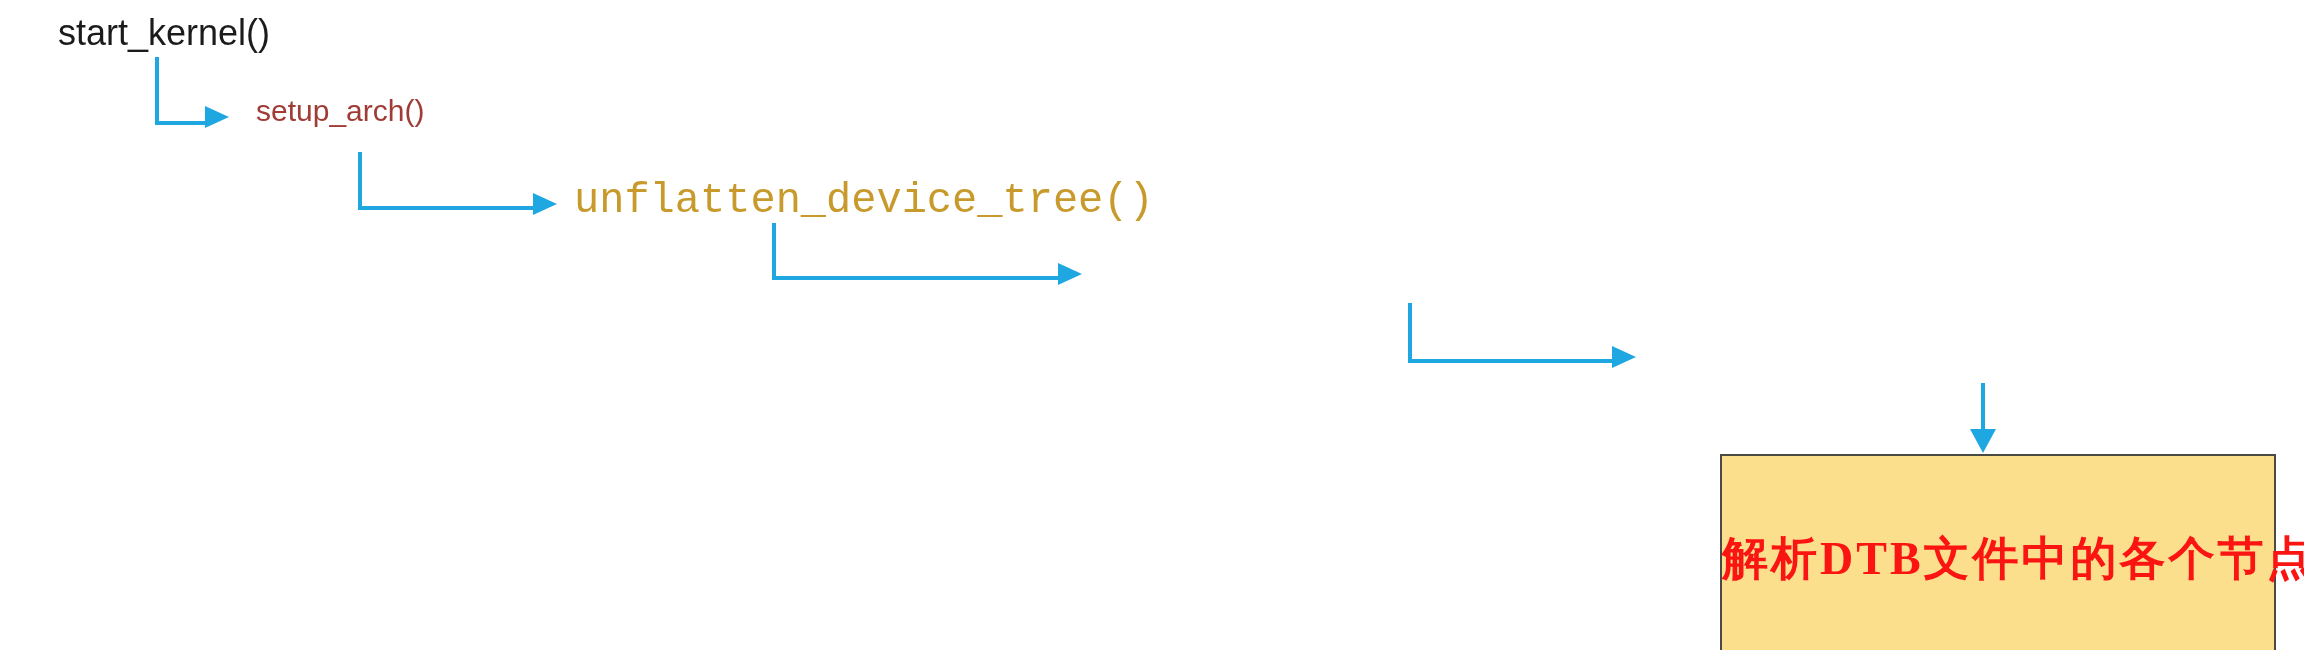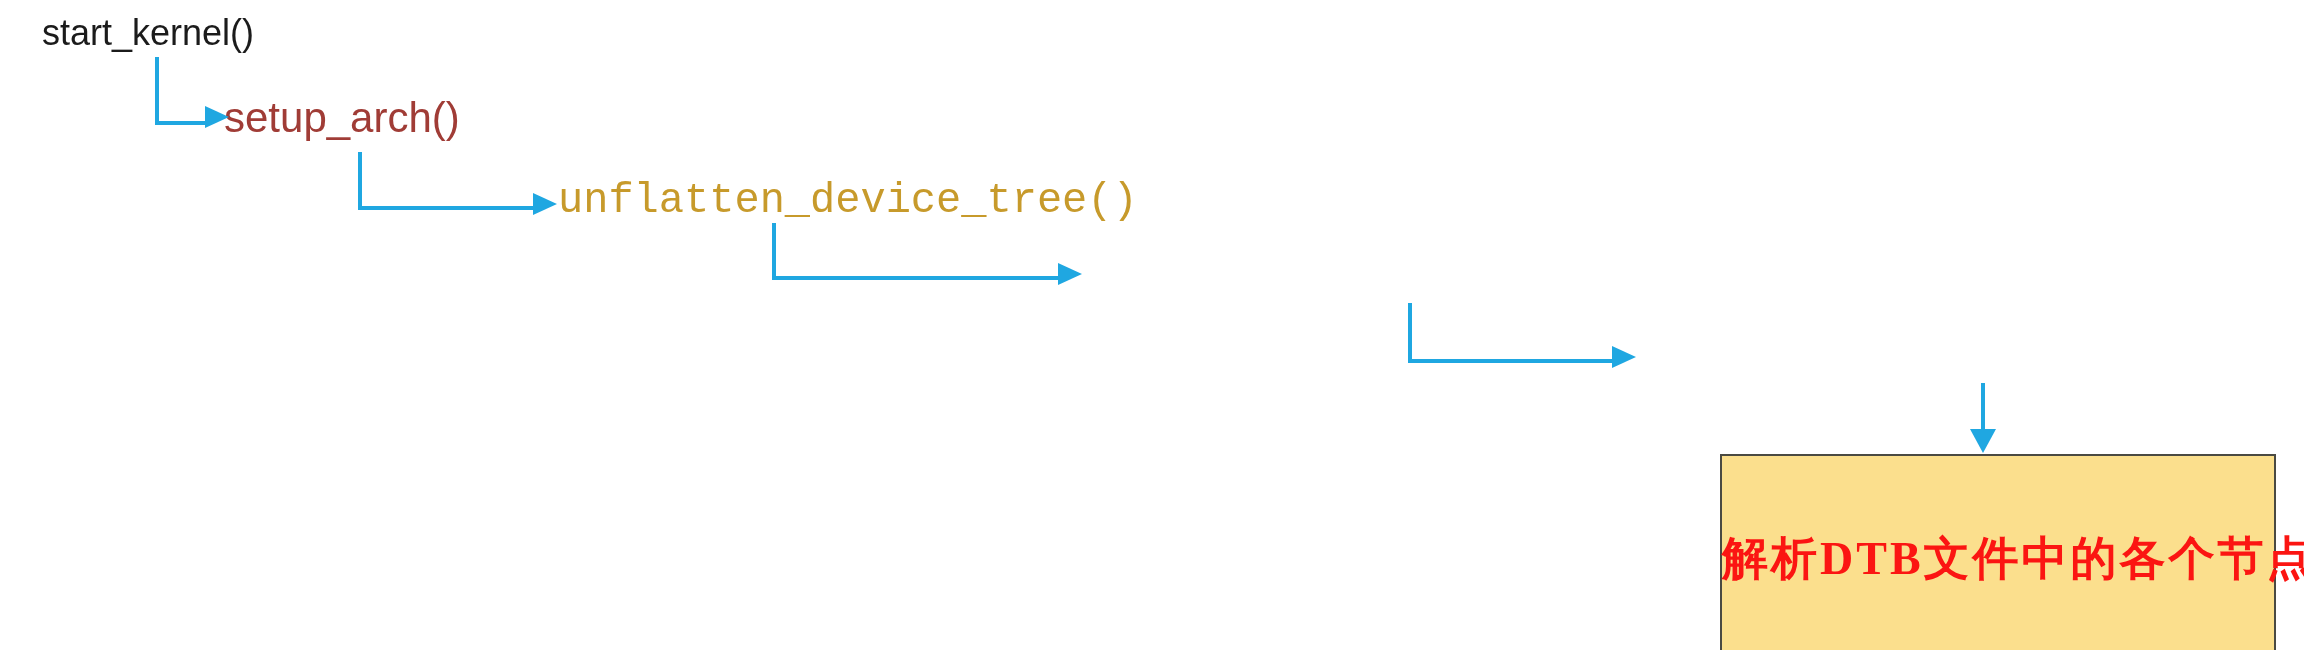--- a/index.html
+++ b/index.html
@@ -7,20 +7,21 @@
     position:relative;
     width:2304px;height:650px;
     background:#ffffff;
     overflow:hidden;
     font-family:"Liberation Sans","DejaVu Sans",sans-serif;
   }
   .fn{
     position:absolute;
     white-space:nowrap;
     line-height:1.15;
+    margin-left:16px;
   }
   .fn-sans{font-family:"Liberation Sans","DejaVu Sans",sans-serif;}
   .fn-mono{font-family:"Liberation Mono","DejaVu Sans Mono",monospace;}
   .c-black{color:#1b1b1b;}
   .c-brick{color:#a03c36;}
   .c-gold{color:#c79a2b;}
   .c-green{color:#92d050;}
 
   
   .elbow{
@@ -63,21 +64,21 @@
     font-family:"Liberation Serif","DejaVu Serif",serif;
     font-weight:bold;
     font-size:46px;
     letter-spacing:3px;
     color:#fb1512;
     white-space:nowrap;
   }
 
   
   #n-start   {left:42px;  top:12px;  font-size:36px;}
-  #n-setup   {left:224px; top:94px;  font-size:42px;}
+  #n-setup   {left:240px; top:94px;  font-size:30px;}
   #n-unflat  {left:558px; top:177px; font-size:42px;}
   #n-uunflat {left:1098px;top:250px; font-size:40px;}
   #n-dtnode  {left:1638px;top:330px; font-size:46px;}
 </style>
 </head>
 <body>
 
 <div class="canvas">
 
   <div class="fn fn-sans c-black" id="n-start">start_kernel()</div>

